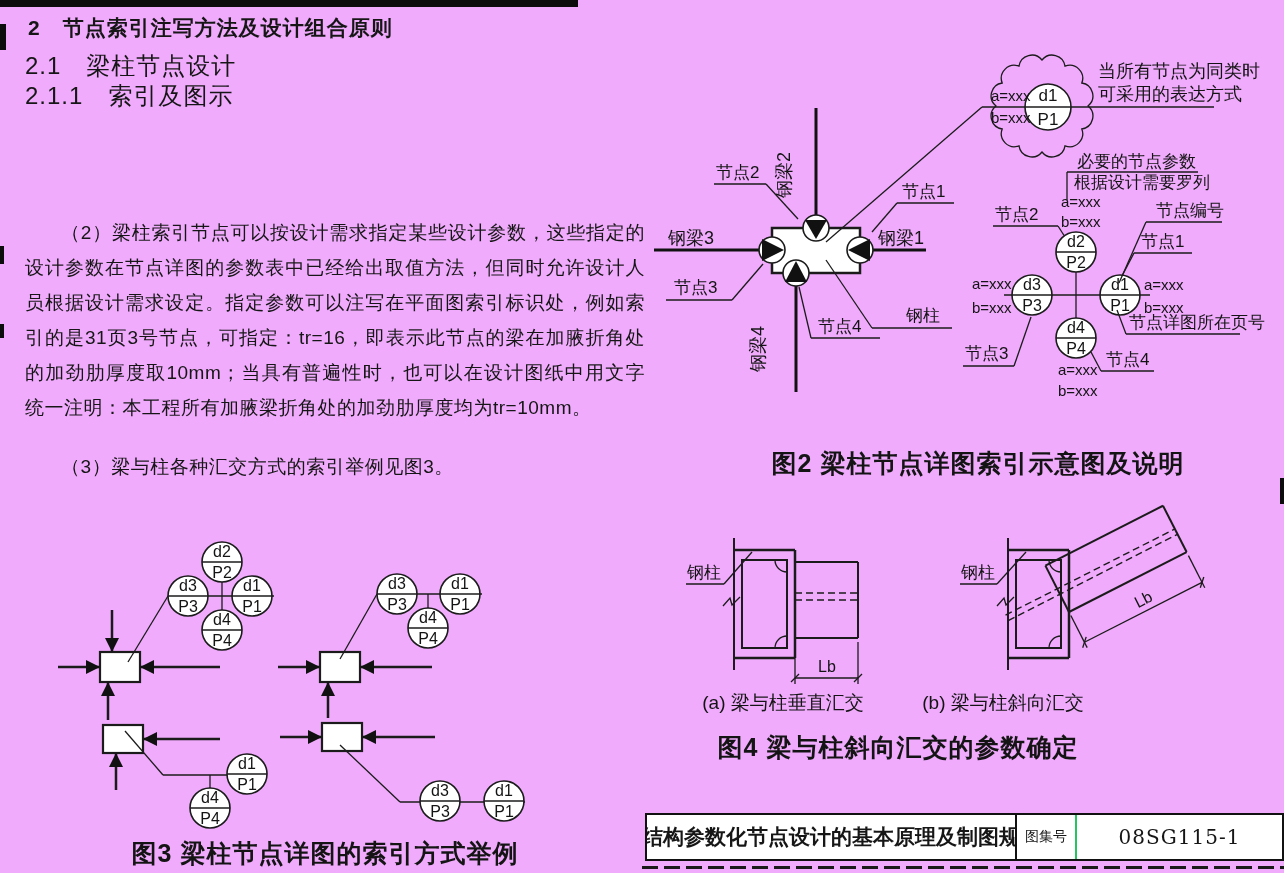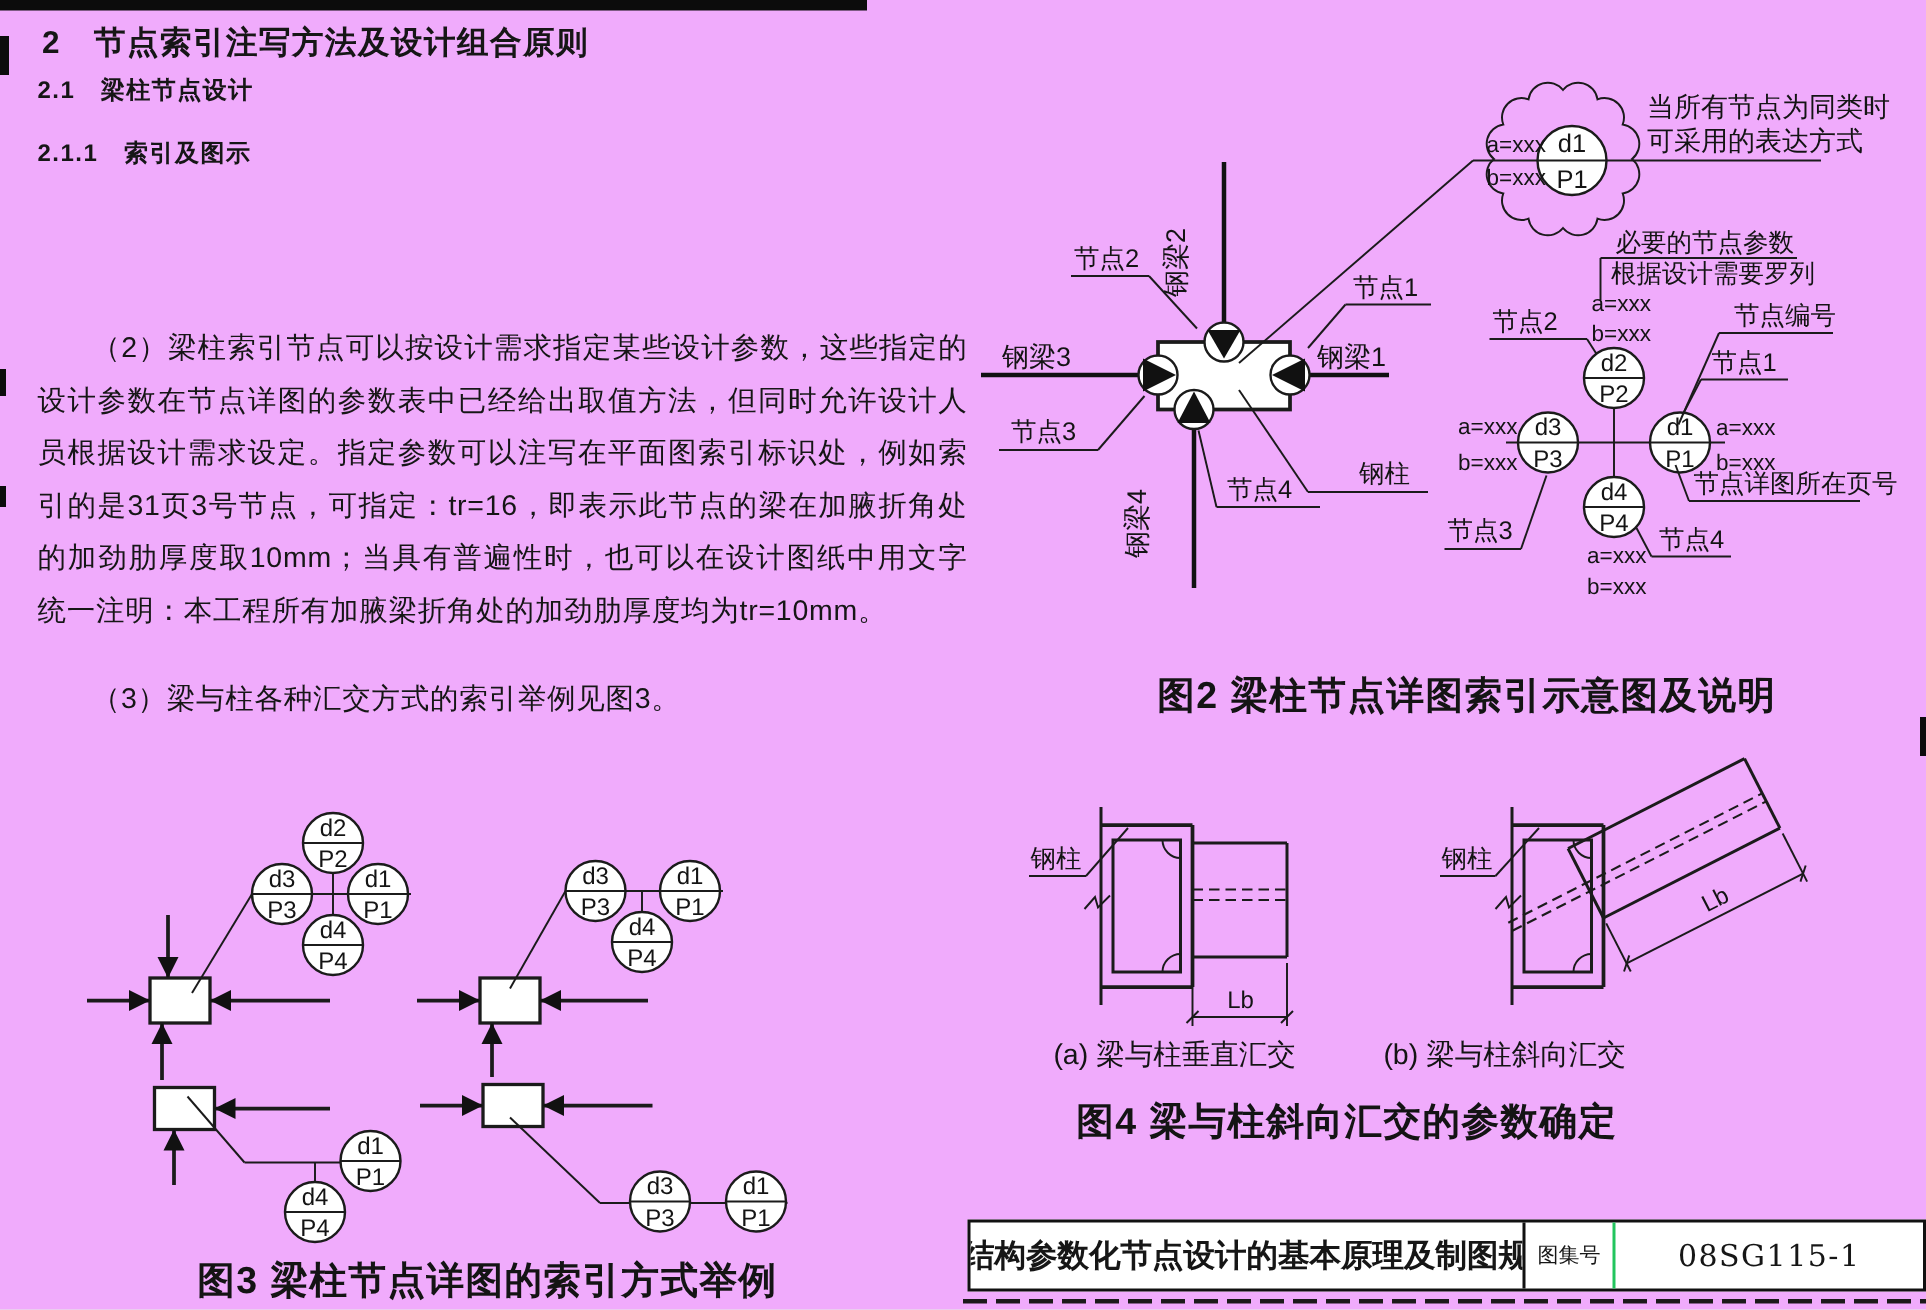--- a/index.html
+++ b/index.html
@@ -1,20 +1,20 @@
 <!DOCTYPE html>
 <html><head>
 <meta charset="utf-8">
 <style>
   html,body{margin:0;padding:0;background:#e8e8e6;}
   .page{position:relative;width:1284px;height:873px;background:#f0abfc;overflow:hidden;
         font-family:"Liberation Sans","DejaVu Sans",sans-serif;color:#161616;}
   .abs{position:absolute;}
   .h1{font-size:21px;font-weight:bold;letter-spacing:1px;}
-  .h2{font-size:16px;font-weight:700;letter-spacing:1px;}
+  .h2{font-size:24px;font-weight:400;letter-spacing:1px;}
   .para{width:620px;font-size:19px;line-height:35px;text-align:justify;text-indent:1.9em;letter-spacing:0.5px;}
   svg{position:absolute;overflow:visible;}
   svg text{font-family:"Liberation Sans","DejaVu Sans",sans-serif;fill:#141414;}
   .ln{stroke:#1b1b1b;stroke-width:1.3;fill:none;}
   .ln2{stroke:#1b1b1b;stroke-width:2;fill:none;}
   .ln25{stroke:#1b1b1b;stroke-width:2.5;fill:none;}
   .bm{stroke:#111;stroke-width:3;fill:none;}
   .cw{fill:#ffffff;stroke:#1b1b1b;stroke-width:1.6;}
   .tri{fill:#111;stroke:none;}
   .t15{font-size:15px;}
@@ -40,21 +40,21 @@
 <div class="page">
 
   <div class="abs artifact" style="left:0;top:0;width:578px;height:7px;"></div>
   <div class="abs artifact" style="left:0;top:24px;width:6px;height:26px;"></div>
   <div class="abs artifact" style="left:0;top:246px;width:4px;height:18px;"></div>
   <div class="abs artifact" style="left:0;top:324px;width:4px;height:14px;"></div>
   <div class="abs artifact" style="left:1280px;top:478px;width:4px;height:26px;"></div>
 
   <div class="abs h1" style="left:28px;top:14px;">2　节点索引注写方法及设计组合原则</div>
   <div class="abs h2" style="left:25px;top:50px;">2.1　梁柱节点设计</div>
-  <div class="abs h2" style="left:25px;top:92px;">2.1.1　索引及图示</div>
+  <div class="abs h2" style="left:25px;top:80px;">2.1.1　索引及图示</div>
   <div class="abs para" style="left:25px;top:215px;">（2）梁柱索引节点可以按设计需求指定某些设计参数，这些指定的设计参数在节点详图的参数表中已经给出取值方法，但同时允许设计人员根据设计需求设定。指定参数可以注写在平面图索引标识处，例如索引的是31页3号节点，可指定：tr=16，即表示此节点的梁在加腋折角处的加劲肋厚度取10mm；当具有普遍性时，也可以在设计图纸中用文字统一注明：本工程所有加腋梁折角处的加劲肋厚度均为tr=10mm。</div>
   <div class="abs para" style="left:25px;top:425px;margin-top:24px;">（3）梁与柱各种汇交方式的索引举例见图3。</div>
 
   <svg style="left:640px;top:20px;" width="644" height="470" viewBox="0 0 644 470">
 
     <g>
       <line class="bm" x1="176" y1="88" x2="176" y2="196"></line>
       <line class="bm" x1="14" y1="230" x2="120" y2="230"></line>
       <line class="bm" x1="232" y1="230" x2="286" y2="230"></line>
       <line class="bm" x1="156" y1="265" x2="156" y2="372"></line>

